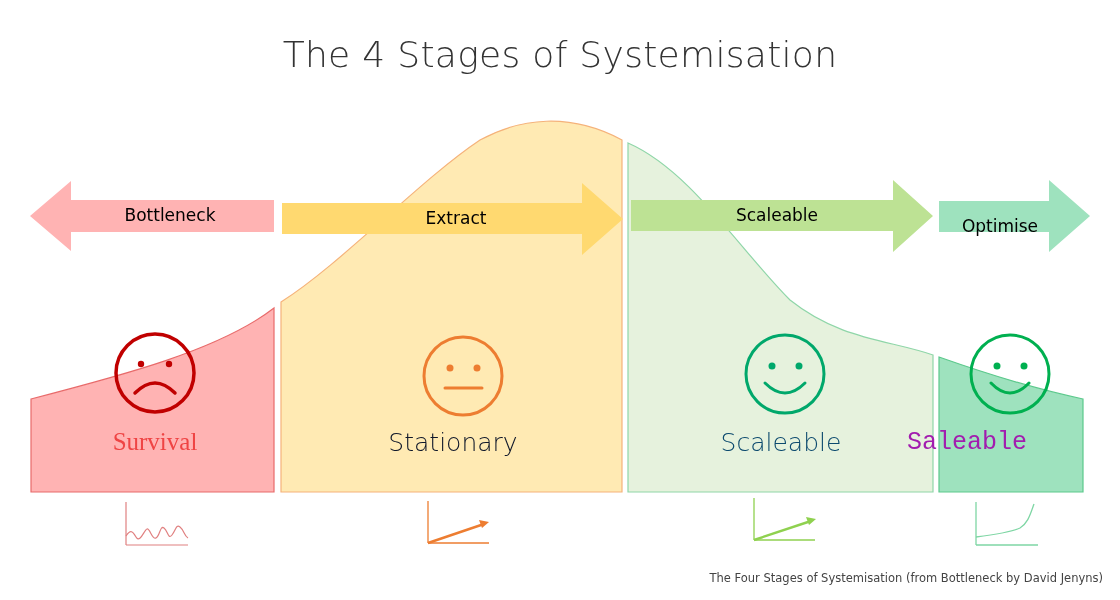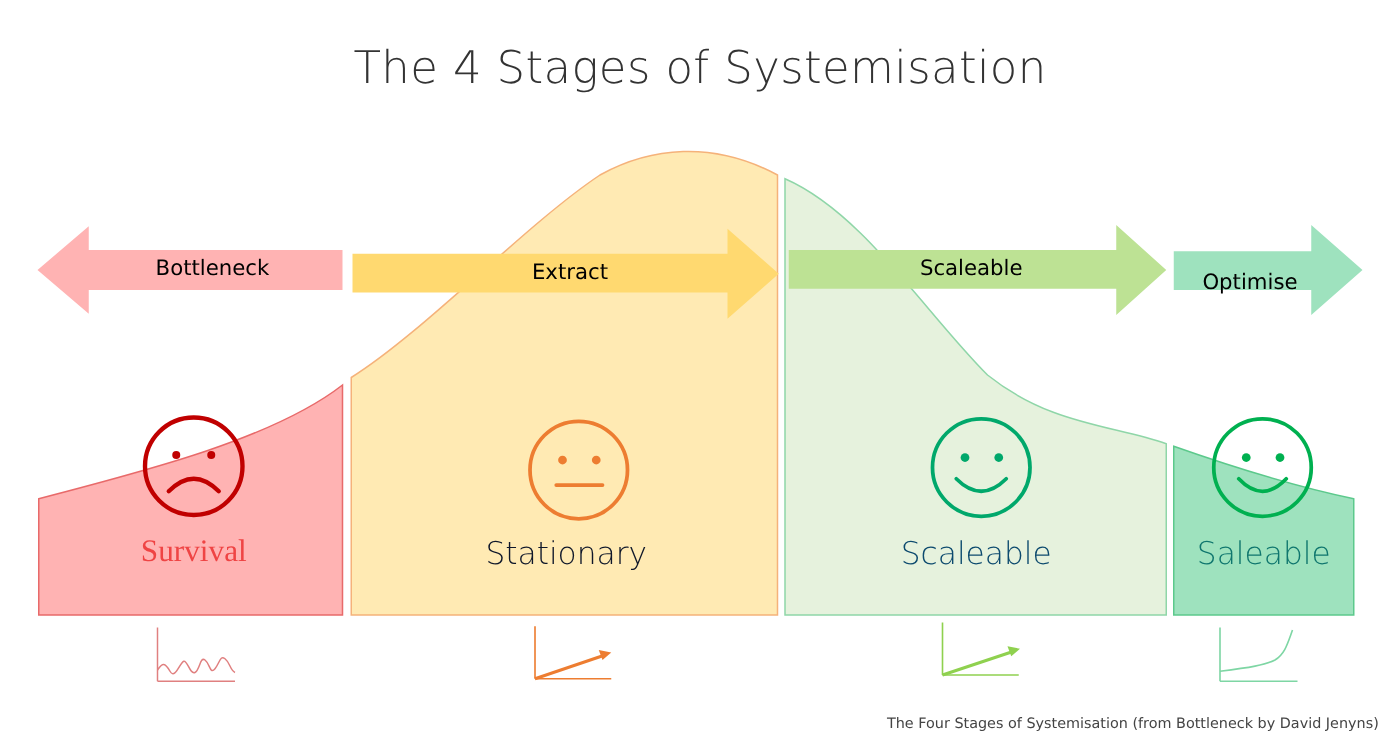--- a/index.html
+++ b/index.html
@@ -103,15 +103,15 @@
 </svg>
 
 <div class="arrow-label" style="left:90px; top:205px; width:160px;">Bottleneck</div>
 <div class="arrow-label" style="left:376px; top:208px; width:160px;">Extract</div>
 <div class="arrow-label" style="left:697px; top:205px; width:160px;">Scaleable</div>
 <div class="arrow-label" style="left:940px; top:216px; width:120px;">Optimise</div>
 
 <div class="stage-label" style="left:72px; top:428px; width:166px; color:#ef4444;font-family:Liberation Serif, serif;">Survival</div>
 <div class="stage-label" style="left:370px; top:428px; width:166px; color:#0f172a;">Stationary</div>
 <div class="stage-label" style="left:698px; top:428px; width:166px; color:#0c4a6e;">Scaleable</div>
-<div class="stage-label" style="left:936px; top:428px; width:150px; color:#0f766e;">Saleable</div>
+<div class="stage-label" style="left:892px; top:428px; width:150px; color:#a21caf;font-family:Liberation Mono, monospace;">Saleable</div>
 
 <div class="footer">The Four Stages of Systemisation (from Bottleneck by David Jenyns)</div>
 
 </body></html>

